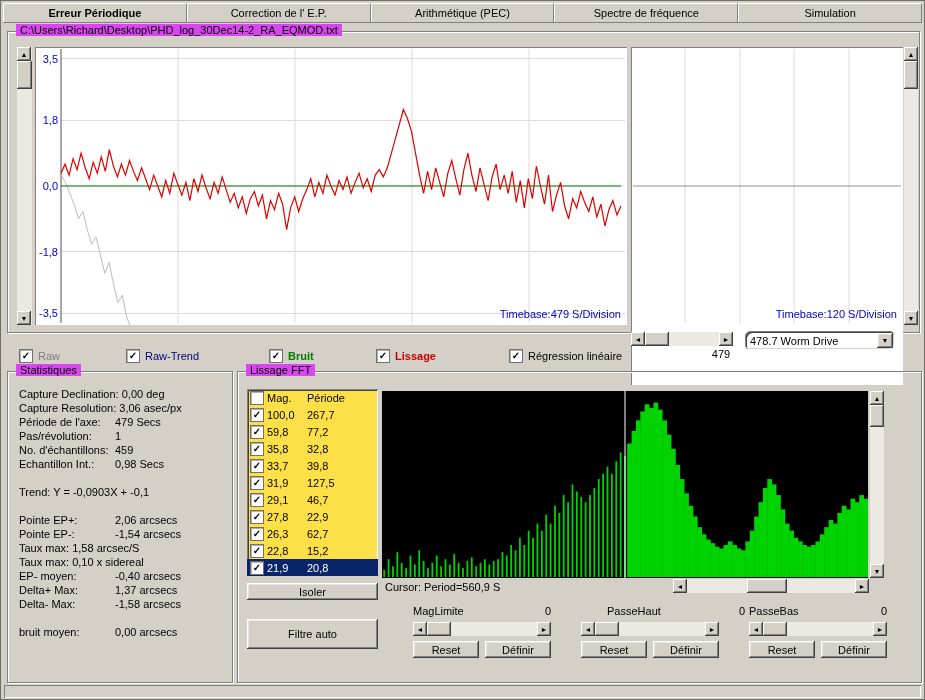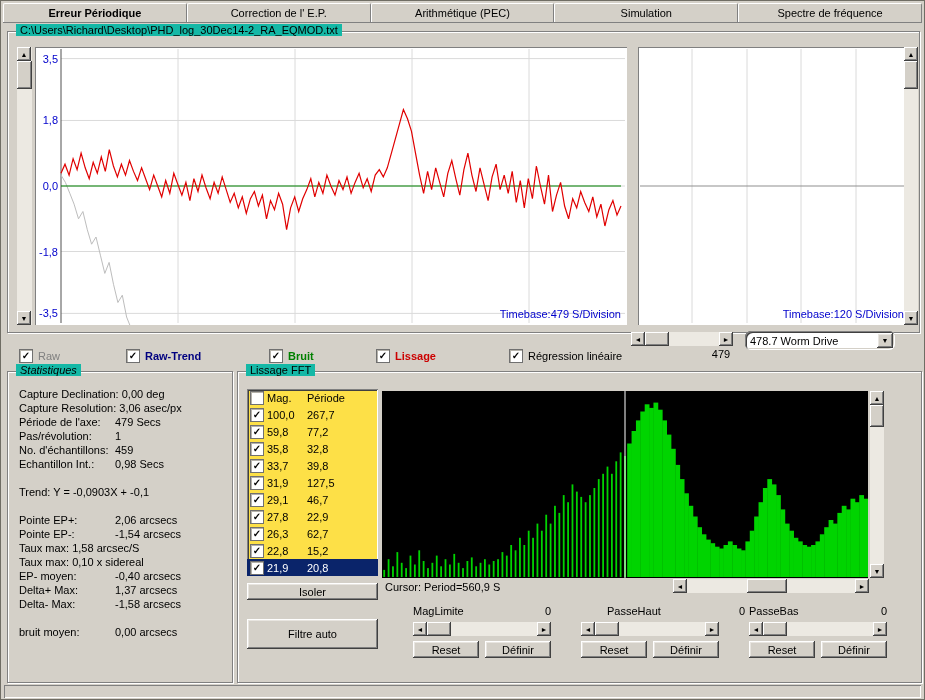--- a/index.html
+++ b/index.html
@@ -7,21 +7,21 @@
     font-family:"Liberation Sans",sans-serif;font-size:11px;color:#000;
     overflow:hidden;border:1px solid #6f6d64;box-sizing:border-box;}
   
   .tabbar{position:absolute;left:2px;top:2px;width:919px;height:19px;display:flex;border-bottom:1px solid #808080;}
   .tab{flex:1;display:flex;align-items:center;justify-content:center;background:#d4d0c8;
     border-top:1px solid #fff;border-left:1px solid #fff;border-right:1px solid #808080;
     border-top-left-radius:2px;border-top-right-radius:2px;white-space:nowrap;overflow:hidden;}
   .tab.active{font-weight:bold;}
   
   .group{position:absolute;border:1px solid #808080;box-shadow:inset 1px 1px 0 #fff,1px 1px 0 #fff;}
-  .legend{position:absolute;top:-8px;left:8px;background:#14b8a6;padding:0 4px;white-space:nowrap;}
+  .legend{position:absolute;top:-8px;left:8px;background:#d946ef;padding:0 4px;white-space:nowrap;}
   
   .raised{background:#d4d0c8;box-shadow:inset -1px -1px 0 #404040,inset 1px 1px 0 #fff,inset -2px -2px 0 #808080,inset 2px 2px 0 #e8e5e0;}
   .sunken{box-shadow:inset 1px 1px 0 #808080,inset -1px -1px 0 #fff,inset 2px 2px 0 #404040,inset -2px -2px 0 #d4d0c8;border-radius:6px;}
   .chartbox{position:absolute;background:#fff;box-shadow:inset 1px 1px 0 #808080,inset -1px -1px 0 #fff;overflow:hidden;}
   .btn{position:absolute;display:flex;align-items:center;justify-content:center;background:#d4d0c8;
     box-shadow:inset -1px -1px 0 #404040,inset 1px 1px 0 #fff,inset -2px -2px 0 #808080,inset 2px 2px 0 #e8e5e0;
     white-space:nowrap;cursor:default;}
   
   .vscroll{position:absolute;width:15px;background:#ece9e2;display:flex;flex-direction:column;}
   .hscroll{position:absolute;height:14px;background:#ece9e2;display:flex;}
@@ -52,22 +52,22 @@
 </style>
 </head>
 <body>
 
 <div id="window">
 
   <div class="tabbar">
     <div class="tab active">Erreur Périodique</div>
     <div class="tab">Correction de l' E.P.</div>
     <div class="tab">Arithmétique (PEC)</div>
+    <div class="tab">Spectre de fréquence</div>
     <div class="tab">Simulation</div>
-    <div class="tab">Spectre de fréquence</div>
   </div>
 
   <div class="group" style="left:6px;top:30px;width:911px;height:300px;">
     <span class="legend">C:\Users\Richard\Desktop\PHD_log_30Dec14-2_RA_EQMOD.txt</span>
   </div>
 
   <div class="vscroll" style="left:16px;top:46px;height:278px;">
     <div class="sb">▲</div>
     <div class="trk">
         <div class="thumb-v"></div>
@@ -92,21 +92,21 @@
         <line x1="377" y1="2" x2="377" y2="276" stroke="#dadada" stroke-width="1"></line>
         <line x1="494" y1="2" x2="494" y2="276" stroke="#dadada" stroke-width="1"></line>
         <line x1="26" y1="2" x2="26" y2="276" stroke="#505050" stroke-width="1"></line>
         <polyline fill="none" stroke="#bdbdbd" stroke-width="1" points="26.0,128.1 30.4,135.4 34.8,146.3 39.1,157.2 43.5,171.8 47.9,164.5 52.3,182.7 56.6,197.2 61.0,190.0 65.4,208.2 69.8,226.4 74.1,215.4 78.5,237.3 82.9,255.5 87.3,248.2 91.6,270.0 96.0,281.0"></polyline>
         <line x1="26" y1="139" x2="586" y2="139" stroke="#008000" stroke-width="1.2"></line>
         <polyline fill="none" stroke="#e00000" stroke-width="1.2" points="26.0,126.3 30.0,117.2 34.1,128.1 38.1,111.7 42.1,122.6 46.1,106.2 50.2,120.8 54.2,131.7 58.2,115.3 62.3,126.3 66.3,109.9 70.3,124.4 74.3,102.6 78.4,119.0 82.4,129.9 86.4,117.2 90.5,128.1 94.5,113.5 98.5,124.4 102.5,133.5 106.6,120.8 110.6,131.7 114.6,142.6 118.7,128.1 122.7,139.0 126.7,149.9 130.7,133.5 134.8,146.3 138.8,126.3 142.8,137.2 146.9,148.1 150.9,135.4 154.9,153.6 158.9,131.7 163.0,144.5 167.0,128.1 171.0,140.8 175.1,151.7 179.1,135.4 183.1,146.3 187.2,129.9 191.2,142.6 195.2,155.4 199.2,146.3 203.3,160.8 207.3,149.9 211.3,166.3 215.4,151.7 219.4,144.5 223.4,159.0 227.4,148.1 231.5,171.8 235.5,153.6 239.5,162.7 243.6,146.3 247.6,157.2 251.6,182.7 255.6,160.8 259.7,149.9 263.7,164.5 267.7,151.7 271.8,142.6 275.8,131.7 279.8,149.9 283.8,135.4 287.9,146.3 291.9,128.1 295.9,139.0 300.0,148.1 304.0,133.5 308.0,142.6 312.0,129.9 316.1,146.3 320.1,135.4 324.1,126.3 328.2,140.8 332.2,131.7 336.2,144.5 340.2,128.1 344.3,122.6 348.3,129.9 352.3,120.8 356.4,106.2 360.4,91.7 364.4,77.1 368.4,62.6 372.5,71.7 376.5,84.4 380.5,106.2 384.6,128.1 388.6,146.3 392.6,124.4 396.6,142.6 400.7,120.8 404.7,135.4 408.7,149.9 412.8,126.3 416.8,113.5 420.8,131.7 424.8,148.1 428.9,122.6 432.9,106.2 436.9,128.1 441.0,144.5 445.0,120.8 449.0,137.2 453.1,153.6 457.1,129.9 461.1,117.2 465.1,142.6 469.2,128.1 473.2,146.3 477.2,124.4 481.3,155.4 485.3,133.5 489.3,160.8 493.3,131.7 497.4,151.7 501.4,119.0 505.4,139.0 509.5,157.2 513.5,128.1 517.5,164.5 521.5,148.1 525.6,135.4 529.6,159.0 533.6,171.8 537.7,151.7 541.7,160.8 545.7,144.5 549.7,155.4 553.8,164.5 557.8,149.9 561.8,169.9 565.9,157.2 569.9,179.0 573.9,162.7 577.9,153.6 582.0,168.1 586.0,159.0"></polyline>
         <text x="586" y="271" text-anchor="end" fill="#0000cc" font-size="11">Timebase:479 S/Division</text>
       </svg>
     </div>
 
-  <div id="right-chart" class="chartbox" style="left:630px;top:46px;width:272px;height:278px;margin-left:7px;">
+  <div id="right-chart" class="chartbox" style="left:630px;top:46px;width:272px;height:338px;">
       <svg viewBox="0 0 272 278" width="272" height="278" style="font-family:'Liberation Sans',sans-serif">
         <line x1="54" y1="2" x2="54" y2="276" stroke="#dadada" stroke-width="1"></line>
         <line x1="109" y1="2" x2="109" y2="276" stroke="#dadada" stroke-width="1"></line>
         <line x1="163" y1="2" x2="163" y2="276" stroke="#dadada" stroke-width="1"></line>
         <line x1="218" y1="2" x2="218" y2="276" stroke="#dadada" stroke-width="1"></line>
         <line x1="2" y1="139" x2="270" y2="139" stroke="#8f8f8f" stroke-width="1"></line>
         <text x="266" y="271" text-anchor="end" fill="#0000cc" font-size="11">Timebase:120 S/Division</text>
       </svg>
     </div>
 
@@ -132,36 +132,36 @@
     <span style="flex:1;padding-left:5px;">478.7 Worm Drive</span>
     <span class="raised" style="width:16px;height:15px;margin-right:2px;display:flex;align-items:center;justify-content:center;font-size:7px;">▼</span>
   </div>
 
   <div class="cb-item" style="left:18px;">
       <span class="cbox">✓</span>
       <span class="cb-label" style="color: rgb(128, 128, 128);">Raw</span>
     </div>
   <div class="cb-item" style="left:125px;">
       <span class="cbox">✓</span>
-      <span class="cb-label" style="color: rgb(0, 0, 128); font-weight: bold;">Raw-Trend</span>
+      <span class="cb-label" style="color: rgb(0, 0, 128); font-weight: normal;">Raw-Trend</span>
     </div>
   <div class="cb-item" style="left:268px;">
       <span class="cbox">✓</span>
       <span class="cb-label" style="color: rgb(0, 128, 0); font-weight: bold;">Bruit</span>
     </div>
   <div class="cb-item" style="left:375px;">
       <span class="cbox">✓</span>
       <span class="cb-label" style="color: rgb(204, 0, 0); font-weight: bold;">Lissage</span>
     </div>
   <div class="cb-item" style="left:508px;">
       <span class="cbox">✓</span>
       <span class="cb-label" style="color: rgb(0, 0, 0);">Régression linéaire</span>
     </div>
 
-  <div class="group" style="left:6px;top:370px;width:224px;height:310px;font-style:italic;">
+  <div class="group" style="left:6px;top:370px;width:224px;height:310px;">
     <span class="legend">Statistiques</span>
   </div>
   <div id="stats-body" style="position:absolute;left:18px;top:386px;width:206px;">
       <div class="stat-line"><span class="lab">Capture Declination:</span><span> 0,00 deg</span></div>
       <div class="stat-line"><span class="lab">Capture Resolution:</span><span> 3,06 asec/px</span></div>
       <div class="stat-line"><span class="lab col">Période de l'axe:</span><span>479 Secs</span></div>
       <div class="stat-line"><span class="lab col">Pas/révolution:</span><span>1</span></div>
       <div class="stat-line"><span class="lab col">No. d'échantillons:</span><span>459</span></div>
       <div class="stat-line"><span class="lab col">Echantillon Int.:</span><span>0,98 Secs</span></div>
       <div class="stat-line">&nbsp;</div>

